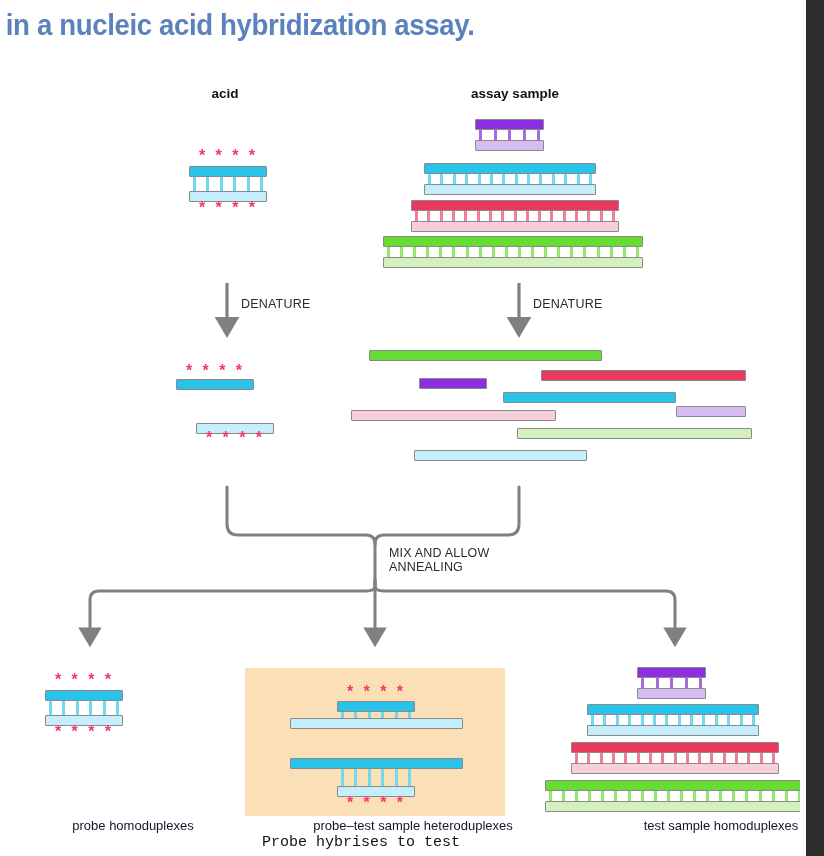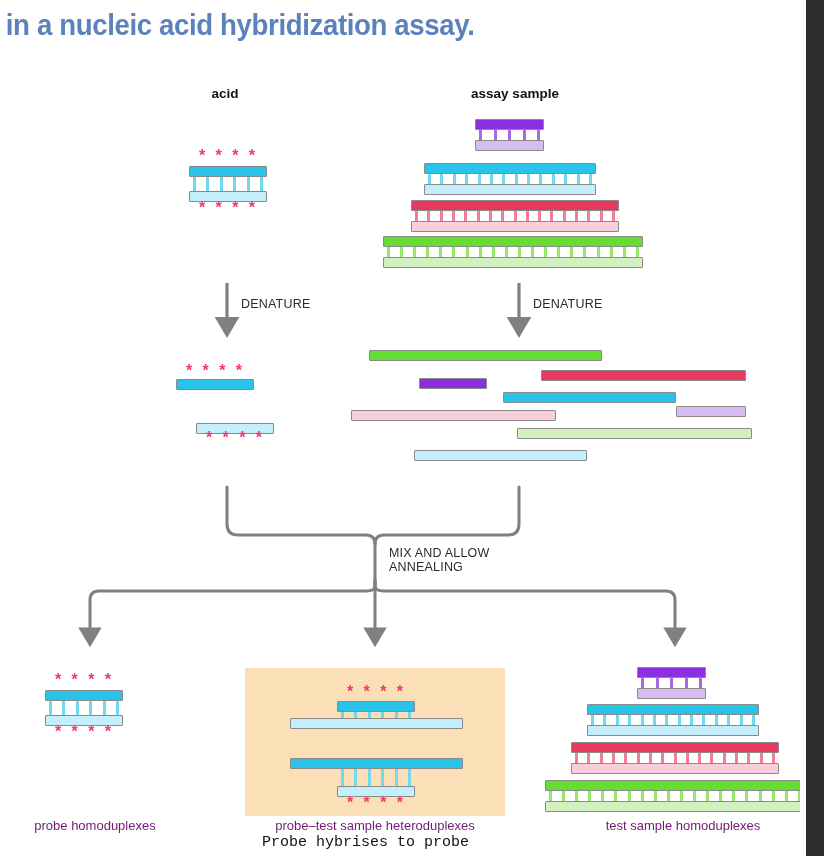--- a/index.html
+++ b/index.html
@@ -114,23 +114,24 @@
     color: #2b2b2b;
     letter-spacing: 0.2px;
     white-space: nowrap;
     line-height: 14px;
   }
 
   
   .caption {
     position: absolute;
     font-size: 13px;
-    color: #701a75;
+    color: #0f172a;
     text-align: center;
     white-space: nowrap;
+    margin-left: 38px;
   }
   #overlay-note {
     position: absolute;
     font-family: "Liberation Mono", monospace;
     font-size: 15px;
     color: #111111;
     white-space: nowrap;
   }
 
   
@@ -460,18 +461,18 @@
       <i style="background:#93e86b"></i>
         <i style="background:#93e86b"></i>
     </div>
     <div class="bottom" style="background:#d4f0c0;"></div>
   </div>
 
   <div class="caption" style="left:0px; top:818px; width:190px;">probe homoduplexes</div>
   <div class="caption" style="left:240px; top:818px; width:270px;">probe–test sample heteroduplexes</div>
   <div class="caption" style="left:558px; top:818px; width:250px;">test sample homoduplexes</div>
 
-  <div id="overlay-note" style="left:262px; top:834px;">Probe hybrises to probe</div>
+  <div id="overlay-note" style="left:262px; top:834px;">Probe hybrises to test</div>
 
   <div id="right-strip-gap"></div>
   <div id="right-strip"></div>
 
 </div>
 
 </body></html>

